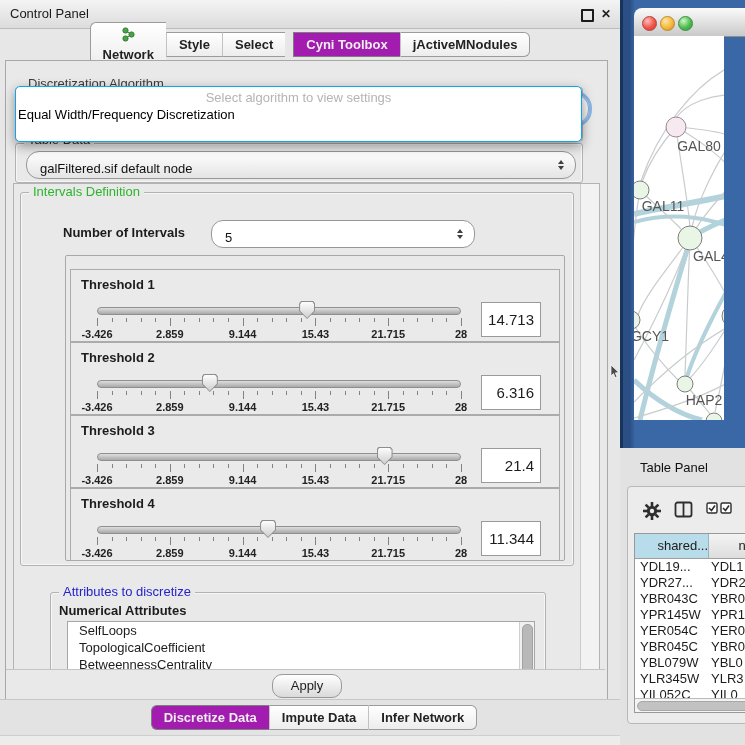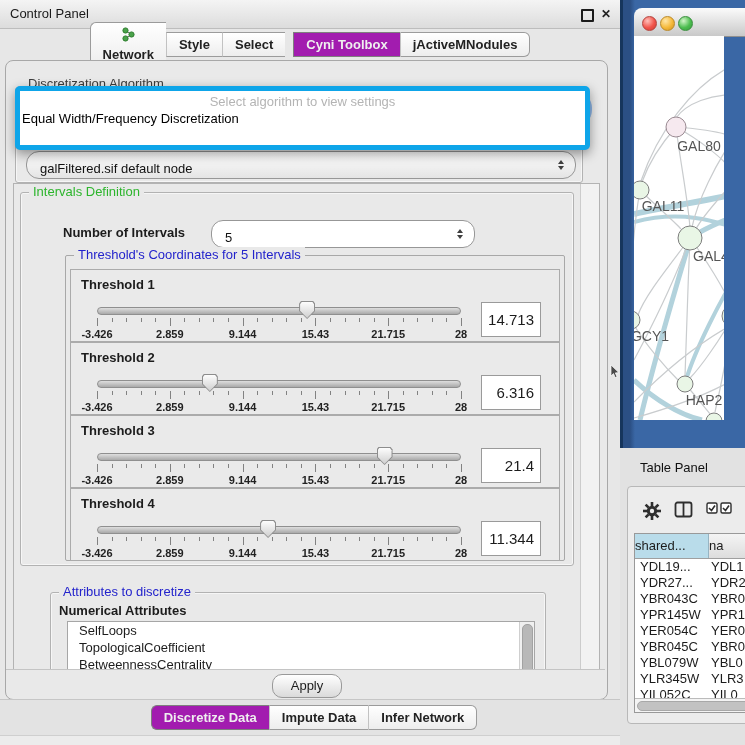--- a/index.html
+++ b/index.html
@@ -22,36 +22,36 @@
   #top-tabs{top:28px;}
   #bottom-tabs{top:701px;}
   .tab{display:flex;align-items:center;gap:5px;padding:4px 12px;background:linear-gradient(#ffffff,#ededed);
        border-top:1px solid #9b9b9b;border-bottom:1px solid #9b9b9b;border-left:1px solid #c2c2c2;
        font-weight:bold;color:#222;white-space:nowrap;}
   .tab:first-child{border-left:1px solid #9b9b9b;border-radius:6px 0 0 6px;flex-direction:column;}
   .tab:last-child{border-right:1px solid #9b9b9b;border-radius:0 6px 6px 0;}
   .tab.sel{background:#a21caf;color:#efefef;border-color:#7e7e7e;margin-left:8px;}
 
   #main-panel{left:5px;top:60px;width:601px;height:638px;background:#e9e9e9;
-    border:1px solid #a8a8a8;border-radius:8px;}
+    border:1px solid #a8a8a8;border-radius:0;}
 
   .groupbox{position:absolute;border:1px solid #b2b2b2;border-radius:3px;
     box-shadow:inset 0 0 0 1px #f6f6f6;}
   .grouptitle{position:absolute;top:-9px;left:8px;background:#e9e9e9;padding:0 4px;line-height:15px;}
 
   
   #algo-group{left:9px;top:26px;width:566px;height:52px;}
   #algo-title{top:-12px;color:#3c3c3c;}
   #algo-combo{left:17px;top:33px;width:564px;height:28px;border-radius:14px;
     background:linear-gradient(#ffffff,#e9e9e9);border:1px solid #84aede;
     box-shadow:0 0 0 3px rgba(100,160,230,.7);}
 
   
   #algo-popup{left:9px;top:25px;width:565px;height:54px;background:#ffffff;border-radius:5px;
-    border:5px solid #0ea5e9;box-shadow:0 4px 12px rgba(0,0,0,.4);z-index:30;}
+    border:1px solid #0ea5e9;box-shadow:0 4px 12px rgba(0,0,0,.4);z-index:30;}
   #popup-placeholder{text-align:center;color:#b4b4b4;padding-top:3px;height:16px;}
   .popup-item{padding-left:2px;line-height:17px;color:#000;}
   .popup-item.sel{font-weight:bold;}
 
   
   #td-group{left:9px;top:82px;width:566px;height:38px;}
   #td-title{top:-12px;color:#2e2e2e;z-index:2;}
   #td-combo{left:20px;top:90px;width:548px;height:26px;border-radius:13px;
     background:linear-gradient(#ffffff,#e4e4e4);border:1px solid #979797;}
   .combo-text{position:absolute;left:13px;top:4px;line-height:26px;color:#111;}
@@ -122,21 +122,21 @@
 
   #tablepanel{left:620px;top:448px;width:125px;height:297px;background:#e2e2e2;}
   #tp-title{left:20px;top:12px;color:#111;}
   #tp-inner{left:7px;top:38px;width:120px;height:236px;background:#ececec;border:1px solid #b8b8b8;border-radius:4px;}
   .tp-icon{position:absolute;top:14px;}
   #gear-ic{left:14px;}
   #col-ic{left:46px;}
   #chk-ic{left:78px;}
   #tp-table{left:6px;top:46px;width:118px;height:178px;background:#ffffff;border:1px solid #999;overflow:hidden;}
   #tp-header{position:absolute;left:0;top:0;width:100%;height:24px;display:flex;border-bottom:1px solid #9f9f9f;}
-  .hcell{height:24px;line-height:24px;text-align:left;overflow:hidden;white-space:nowrap;}
+  .hcell{height:24px;line-height:24px;text-align:right;overflow:hidden;white-space:nowrap;}
   #hc1{width:73px;background:#b9dcea;border-right:1px solid #97b4c2;}
   #hc2{flex:1;background:linear-gradient(#f4f4f4,#dddddd);}
   #table-rows{position:absolute;left:0;top:25px;width:100%;}
   .trow{display:flex;height:16px;line-height:16px;white-space:nowrap;}
   .tc1{width:73px;padding-left:5px;overflow:hidden;box-sizing:border-box;}
   .tc2{flex:1;padding-left:3px;overflow:hidden;}
   #hbar{position:absolute;left:0;bottom:0;width:100%;height:13px;background:#f4f4f4;border-top:1px solid #bbb;}
   #hbar-thumb{position:absolute;left:2px;top:2px;right:2px;height:8px;border-radius:5px;background:#c2c2c2;border:1px solid #a8a8a8;}
 
   #cursor{left:610px;top:365px;width:10px;height:14px;}
@@ -215,21 +215,20 @@
           <div class="abs" id="noi-label">Number of Intervals</div>
           <div class="abs" id="noi-combo">
             <span class="combo-text">5</span>
             <span class="stepper">
                 <span class="arr-up"></span>
                 <span class="arr-dn"></span>
               </span>
           </div>
 
           <div class="groupbox" id="thr-group">
-            <span class="grouptitle" id="thr-title">Threshold's Coordinates for 5 Intervals</span>
 
             <div class="t-row" style="top:13px">
               <div class="t-label">Threshold 1</div>
               <div class="sliderzone">
                 <div class="track"></div>
                 <div class="thumb" style="left: calc(57.7197% - 8px);">
                     <div class="thumb-in"></div>
                   </div>
                 <div class="ticks">
                     <div class="tick major" style="left: 0%;"></div>

